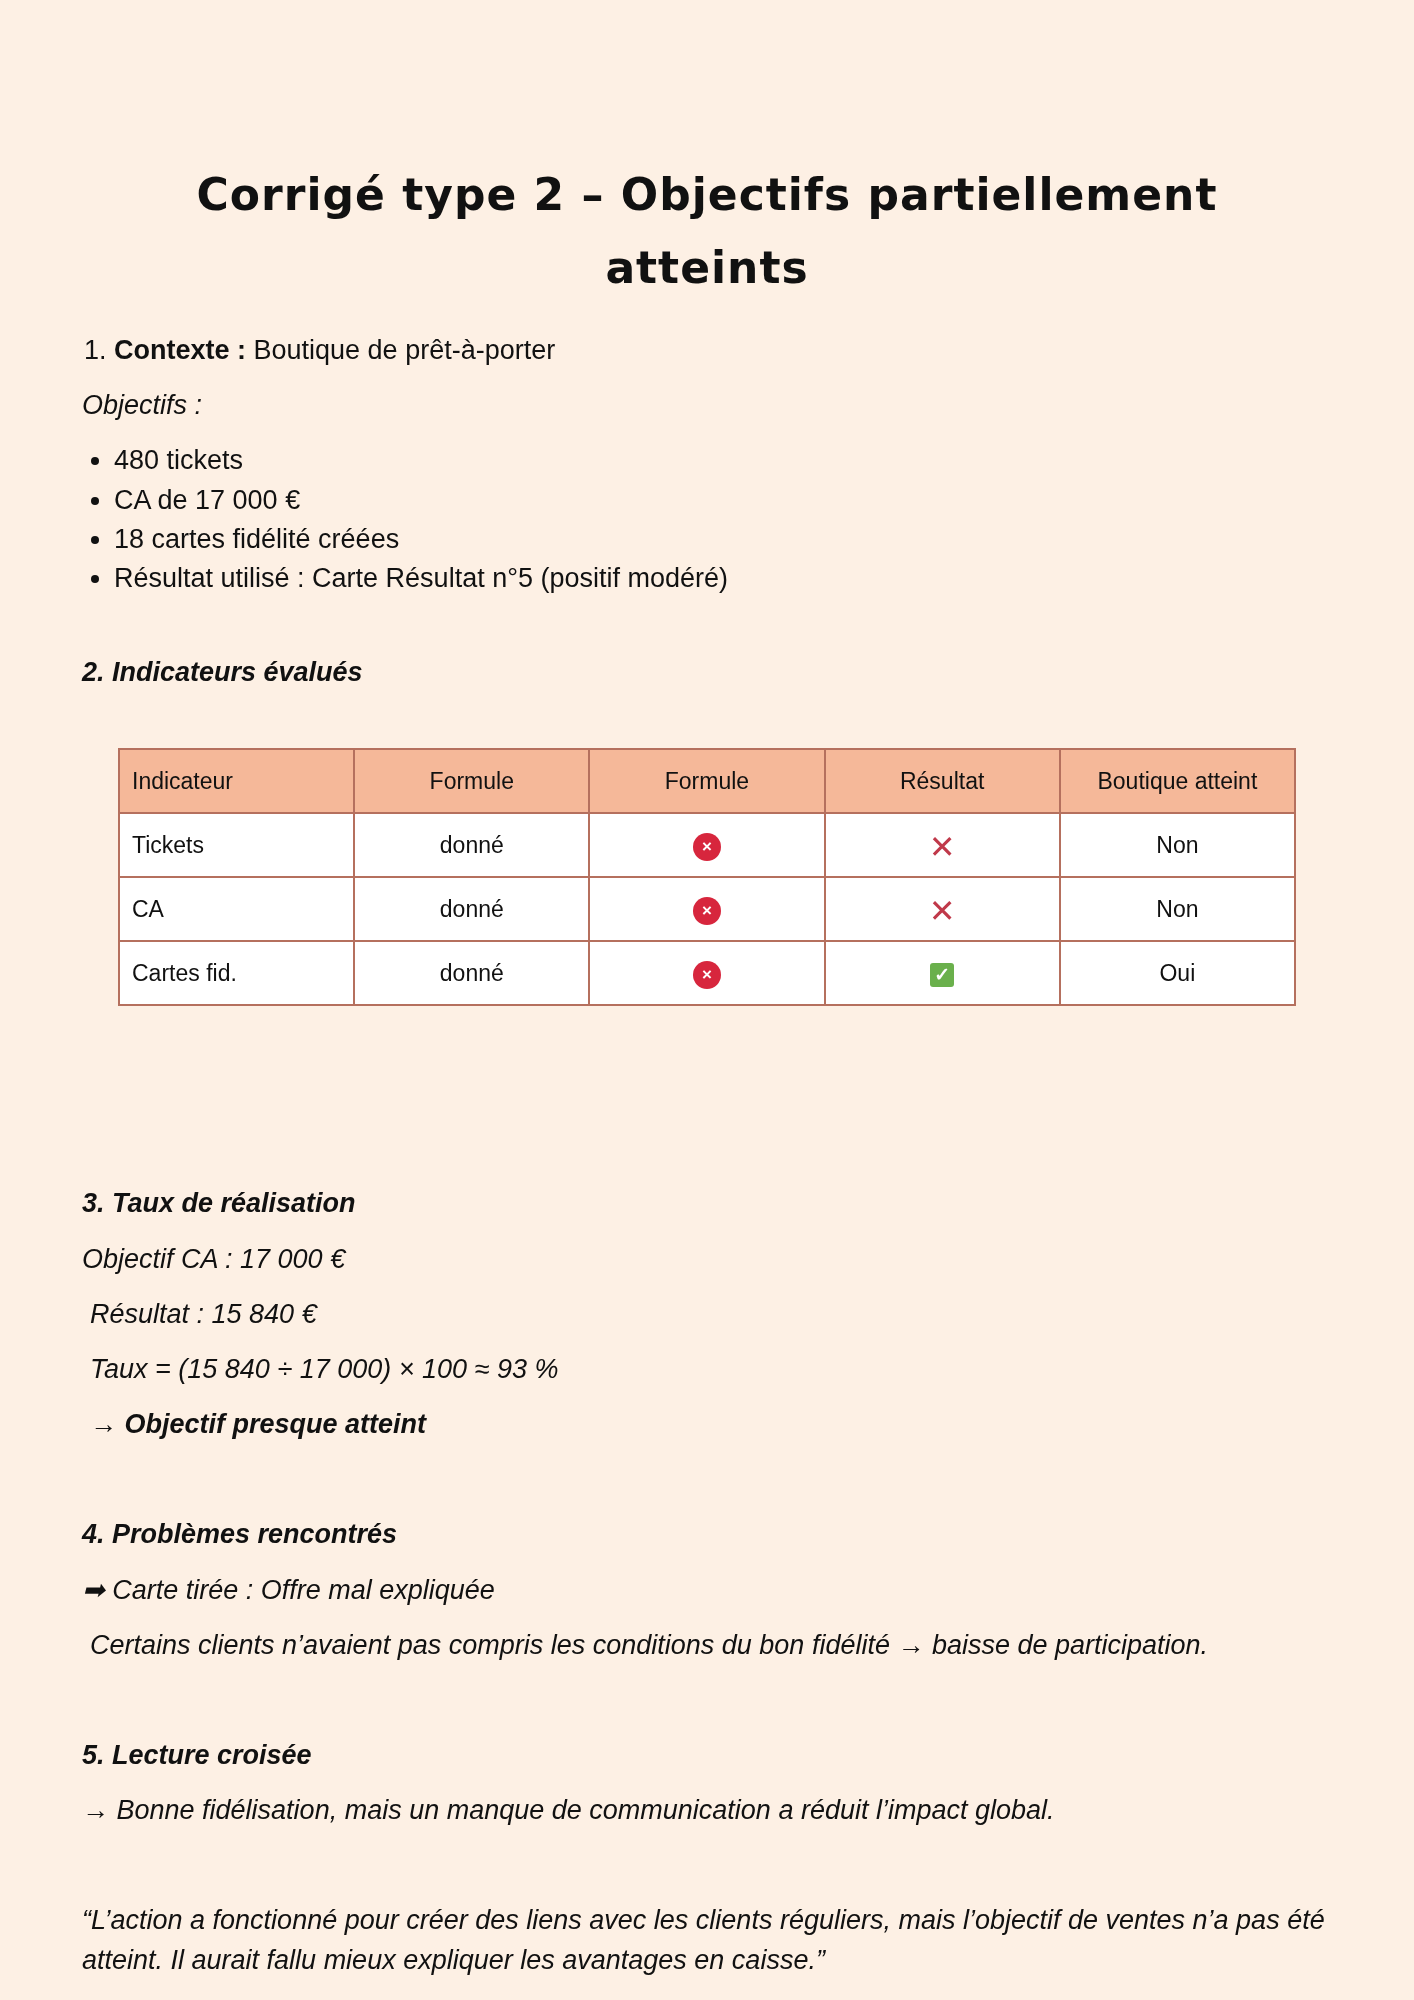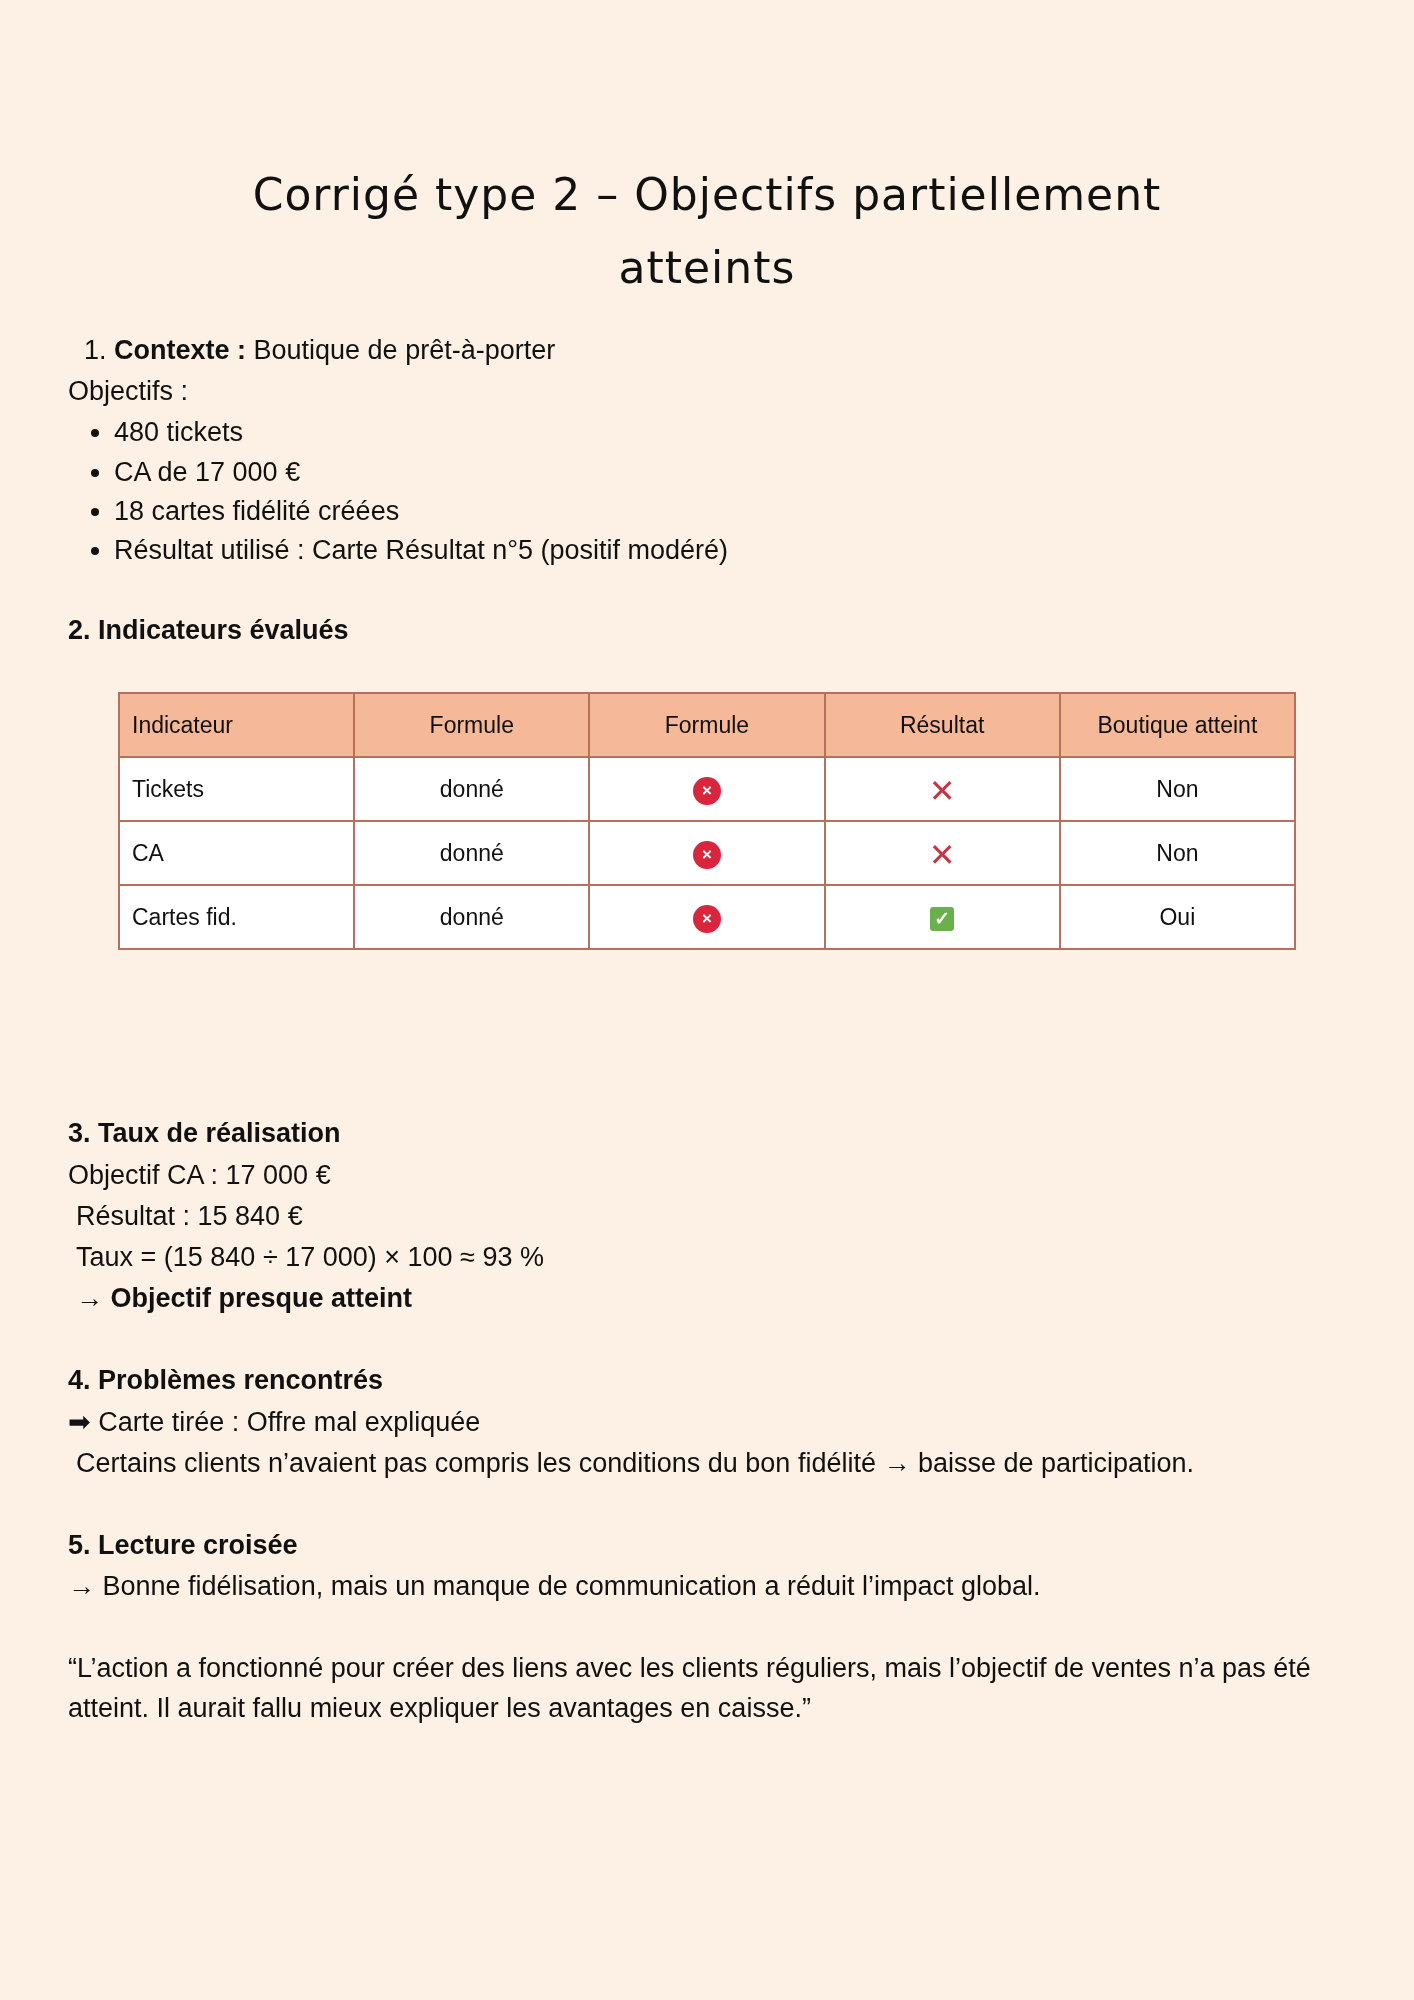--- a/index.html
+++ b/index.html
@@ -8,32 +8,32 @@
     background: #fdf0e4;
     font-family: "DejaVu Sans", "Liberation Sans", sans-serif;
     color: #111;
     position: relative;
     overflow: hidden;
   }
   .title {
     position: absolute; left: 0; top: 158px; width: 1414px;
     text-align: center;
     font-family: "DejaVu Sans", sans-serif;
-    font-weight: normal;
+    font-weight: bold;
     font-size: 44px;
     line-height: 73px;
     letter-spacing: 1px;
   }
   .content {
     position: absolute; left: 66px; top: 331px; width: 1300px;
     font-size: 27px;
     line-height: 39.2px;
     font-family: "Liberation Sans", sans-serif;
   }
-  .content p { margin: 2px; }
+  .content p { margin: 16px; font-style: italic; }
   .b { font-weight: bold; }
   ol.ctx { margin: 0; padding-left: 48px; }
   ol.ctx li { padding-left: 0; }
   ul.obj { margin: 0; padding-left: 48px; list-style: disc; }
   .gap { height: 39px; }
   .table-wrap { height: 460px; position: relative; }
   table {
     position: absolute; left: 52px; top: 40px;
     border-collapse: collapse;
     width: 1178px;

